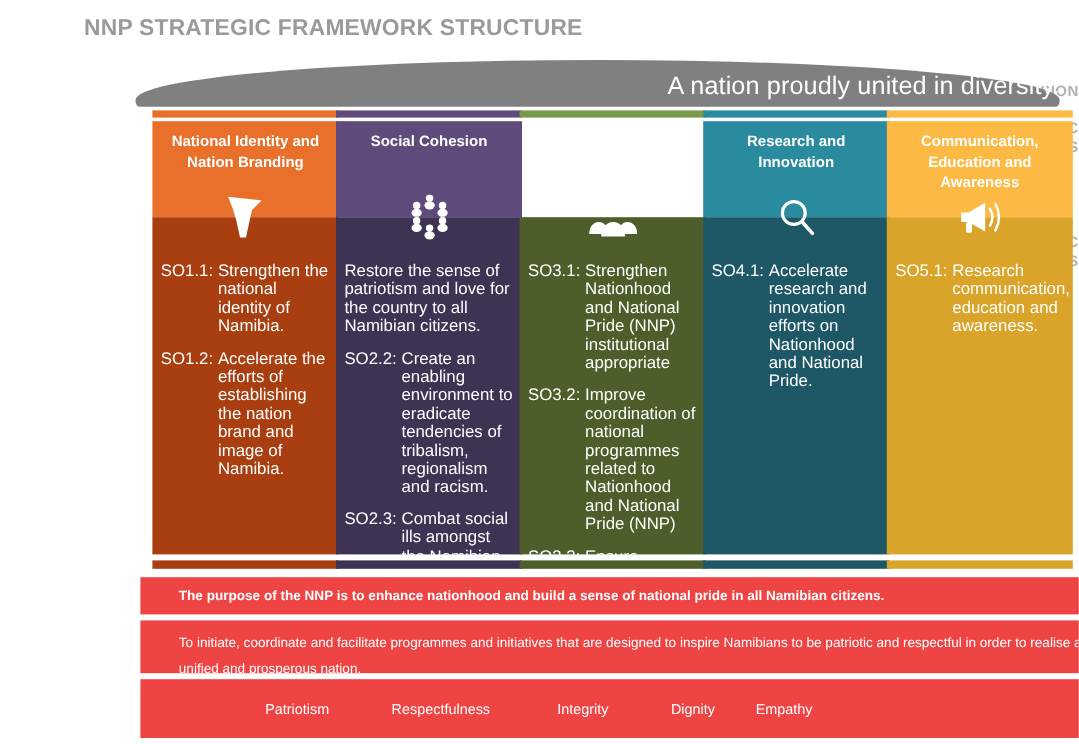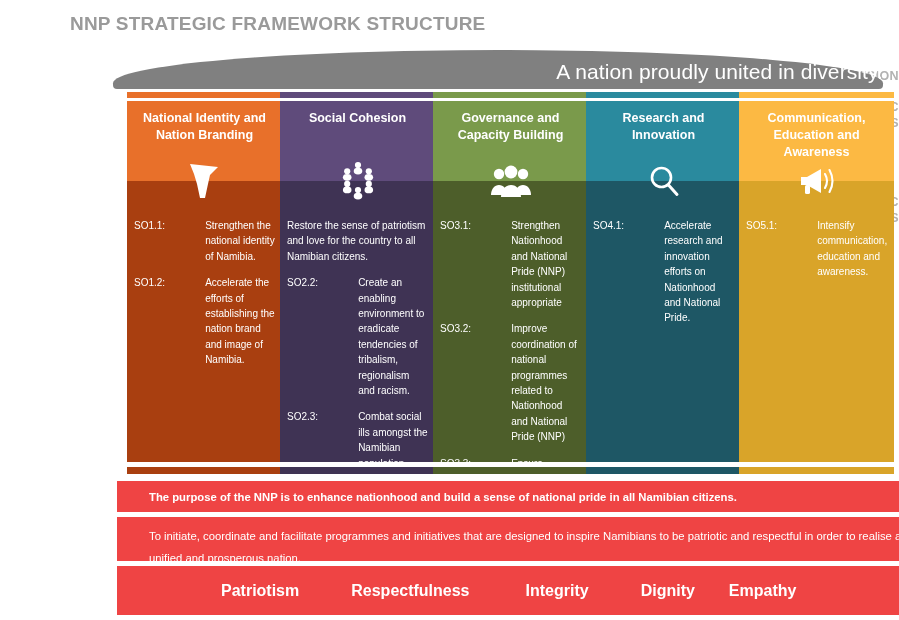--- a/index.html
+++ b/index.html
@@ -51,23 +51,22 @@
   .pillar-icon{
     position:absolute;left:50%;top:-28px;transform:translateX(-50%);
     width:56px;height:56px;display:flex;align-items:center;justify-content:center;
   }
   .pillar-icon svg{display:block;}
   .obj-list{
     position:absolute;left:0;right:0;top:37px;padding:0 7px;
     box-sizing:border-box;
   }
   .obj{
-    display:flex;color:#ffffff;font-size:10px;line-height:15.4px;
+    display:flex;color:#ffffff;font-size:14px;line-height:15.4px;
     margin-bottom:11px;
-    gap:36px;
   }
   .obj-code{flex:0 0 auto;padding-right:4px;white-space:nowrap;}
   .obj-text{flex:1 1 auto;}
 
   
   .grey-bar{
     position:absolute;left:117px;width:830px;background:#ef4444;
     color:#ffffff;box-sizing:border-box;
   }
   #purpose-bar{top:481px;height:31px;}
@@ -76,21 +75,21 @@
   }
   #mission-bar{top:517px;height:44px;overflow:hidden;}
   #mission-text{
     padding:8px 36px 0 32px;font-size:11.3px;font-weight:normal;line-height:22px;
   }
   #values-bar{top:566px;height:49px;}
   #values-row{
     display:flex;align-items:center;height:100%;
     padding-left:104px;box-sizing:border-box;
   }
-  .value-item{font-size:16px;font-weight:bold;color:#ffffff;text-align:center;}
+  .value-item{font-size:12px;font-weight:normal;color:#ffffff;text-align:center;}
   .value-item:nth-child(1){margin-right:52px;}
   .value-item:nth-child(2){margin-right:56px;}
   .value-item:nth-child(3){margin-right:52px;}
   .value-item:nth-child(4){margin-right:34px;}
 </style>
 </head>
 <body>
 
 <div id="page-title">NNP STRATEGIC FRAMEWORK STRUCTURE</div>
 
@@ -178,23 +177,20 @@
           <div class="obj">
             <span class="obj-code">SO2.3:</span>
             <span class="obj-text">Combat social ills amongst the Namibian population.</span>
           </div>
         </div>
       </div>
       <div class="pillar-botbar" style="background: rgb(63, 51, 84);"></div>
     </div>
     <div class="pillar" style="left: 306px;">
       <div class="pillar-topbar" style="background: rgb(122, 154, 75);"></div>
-      <div class="pillar-head" style="background: rgb(122, 154, 75);">
-        <div class="pillar-title">Governance and Capacity Building</div>
-      </div>
       <div class="pillar-body" style="background: rgb(77, 94, 42);">
         <div class="pillar-icon">
           <svg width="42" height="34" viewBox="0 0 42 34">
             <circle cx="9" cy="10" r="5.2" fill="#fff"></circle>
             <path fill="#fff" d="M1 31c0-6 3.6-10 8-10s8 4 8 10z"></path>
             <circle cx="33" cy="10" r="5.2" fill="#fff"></circle>
             <path fill="#fff" d="M25 31c0-6 3.6-10 8-10s8 4 8 10z"></path>
             <circle cx="21" cy="8" r="6.4" fill="#fff"></circle>
             <path fill="#fff" d="M11 33c0-7.2 4.5-12 10-12s10 4.8 10 12z"></path>
           </svg>
@@ -247,21 +243,21 @@
           <svg width="40" height="34" viewBox="0 0 40 34">
             <path fill="#fff" d="M4 13 L4 21 L10 21 L24 29 L24 5 L10 13 Z"></path>
             <rect x="8" y="21" width="5" height="9" rx="1.6" fill="#fff"></rect>
             <path d="M28 10 q4 7 0 14" stroke="#fff" stroke-width="2.1" fill="none" stroke-linecap="round"></path>
             <path d="M32.5 6 q6 11 0 22" stroke="#fff" stroke-width="2.1" fill="none" stroke-linecap="round"></path>
           </svg>
         </div>
         <div class="obj-list">
           <div class="obj">
             <span class="obj-code">SO5.1:</span>
-            <span class="obj-text">Intensify communication, education and awareness.</span>
+            <span class="obj-text">Research communication, education and awareness.</span>
           </div>
         </div>
       </div>
       <div class="pillar-botbar" style="background: rgb(217, 164, 41);"></div>
     </div>
   </div>
 
 <div class="grey-bar" id="purpose-bar">
   <div id="purpose-text">The purpose of the NNP is to enhance nationhood and build a sense of national pride in all Namibian citizens.</div>
 </div>

